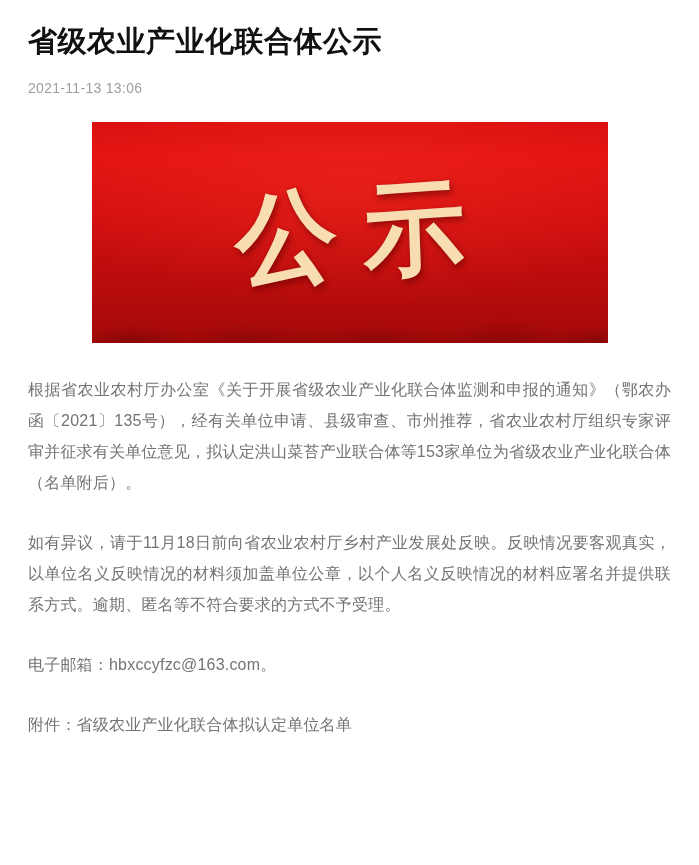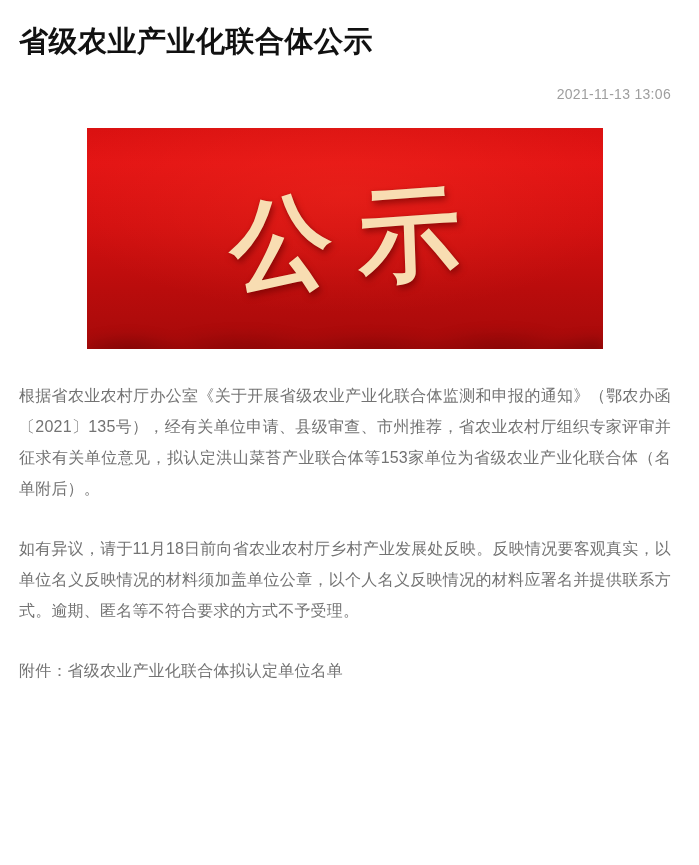--- a/index.html
+++ b/index.html
@@ -8,37 +8,36 @@
     background: #ffffff;
     width: 699px;
     height: 865px;
     overflow: hidden;
     font-family: "Liberation Sans", "DejaVu Sans", sans-serif;
   }
   .page {
     width: 699px;
     height: 709px;
     box-sizing: border-box;
-    padding: 24px 28px 0 19px;
+    padding: 24px 28px 0 28px;
     background: #ffffff;
   }
   .article-title {
     margin: 0;
     font-size: 29px;
     line-height: 34px;
     font-weight: bold;
     color: #111111;
     letter-spacing: 0.5px;
   }
   .publish-date {
-    margin-top: 28px;
+    margin-top: 22px;
     font-size: 14px;
     color: #9e9e9e;
     letter-spacing: 0.3px;
-    text-align: right;
   }
   .banner {
     position: relative;
     width: 516px;
     height: 221px;
     margin: 26px auto 0 auto;
     background:
       radial-gradient(ellipse 420px 170px at 50% 30%, rgba(255,60,40,0.28), rgba(255,60,40,0) 70%),
       linear-gradient(180deg, #da1111 0%, #e31414 16%, #d21010 45%, #ba0c0c 72%, #a60a0a 100%);
     overflow: hidden;
@@ -97,19 +96,20 @@
 
   <div class="banner">
     <span class="banner-text">公示</span>
   </div>
 
   <div class="article-body">
     <p>根据省农业农村厅办公室《关于开展省级农业产业化联合体监测和申报的通知》（鄂农办函〔2021〕135号），经有关单位申请、县级审查、市州推荐，省农业农村厅组织专家评审并征求有关单位意见，拟认定洪山菜苔产业联合体等153家单位为省级农业产业化联合体（名单附后）。</p>
 
     <p>如有异议，请于11月18日前向省农业农村厅乡村产业发展处反映。反映情况要客观真实，以单位名义反映情况的材料须加盖单位公章，以个人名义反映情况的材料应署名并提供联系方式。逾期、匿名等不符合要求的方式不予受理。</p>
 
+    <p>电子邮箱：hbxccyfzc@163.com。</p>
 
     <p>附件：省级农业产业化联合体拟认定单位名单</p>
 
 
   </div>
 
 </div>
 
 </body></html>

